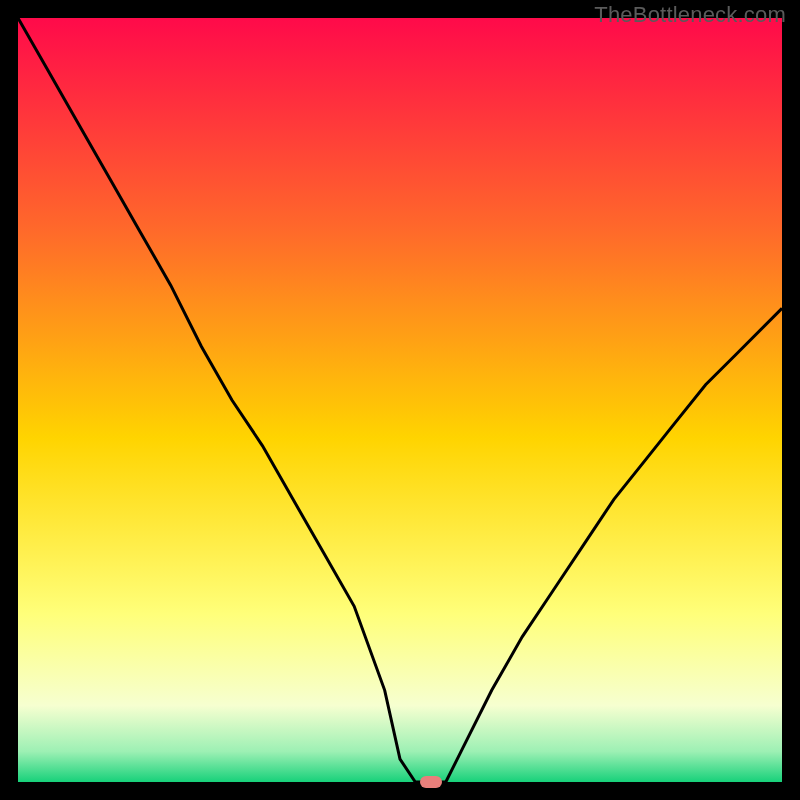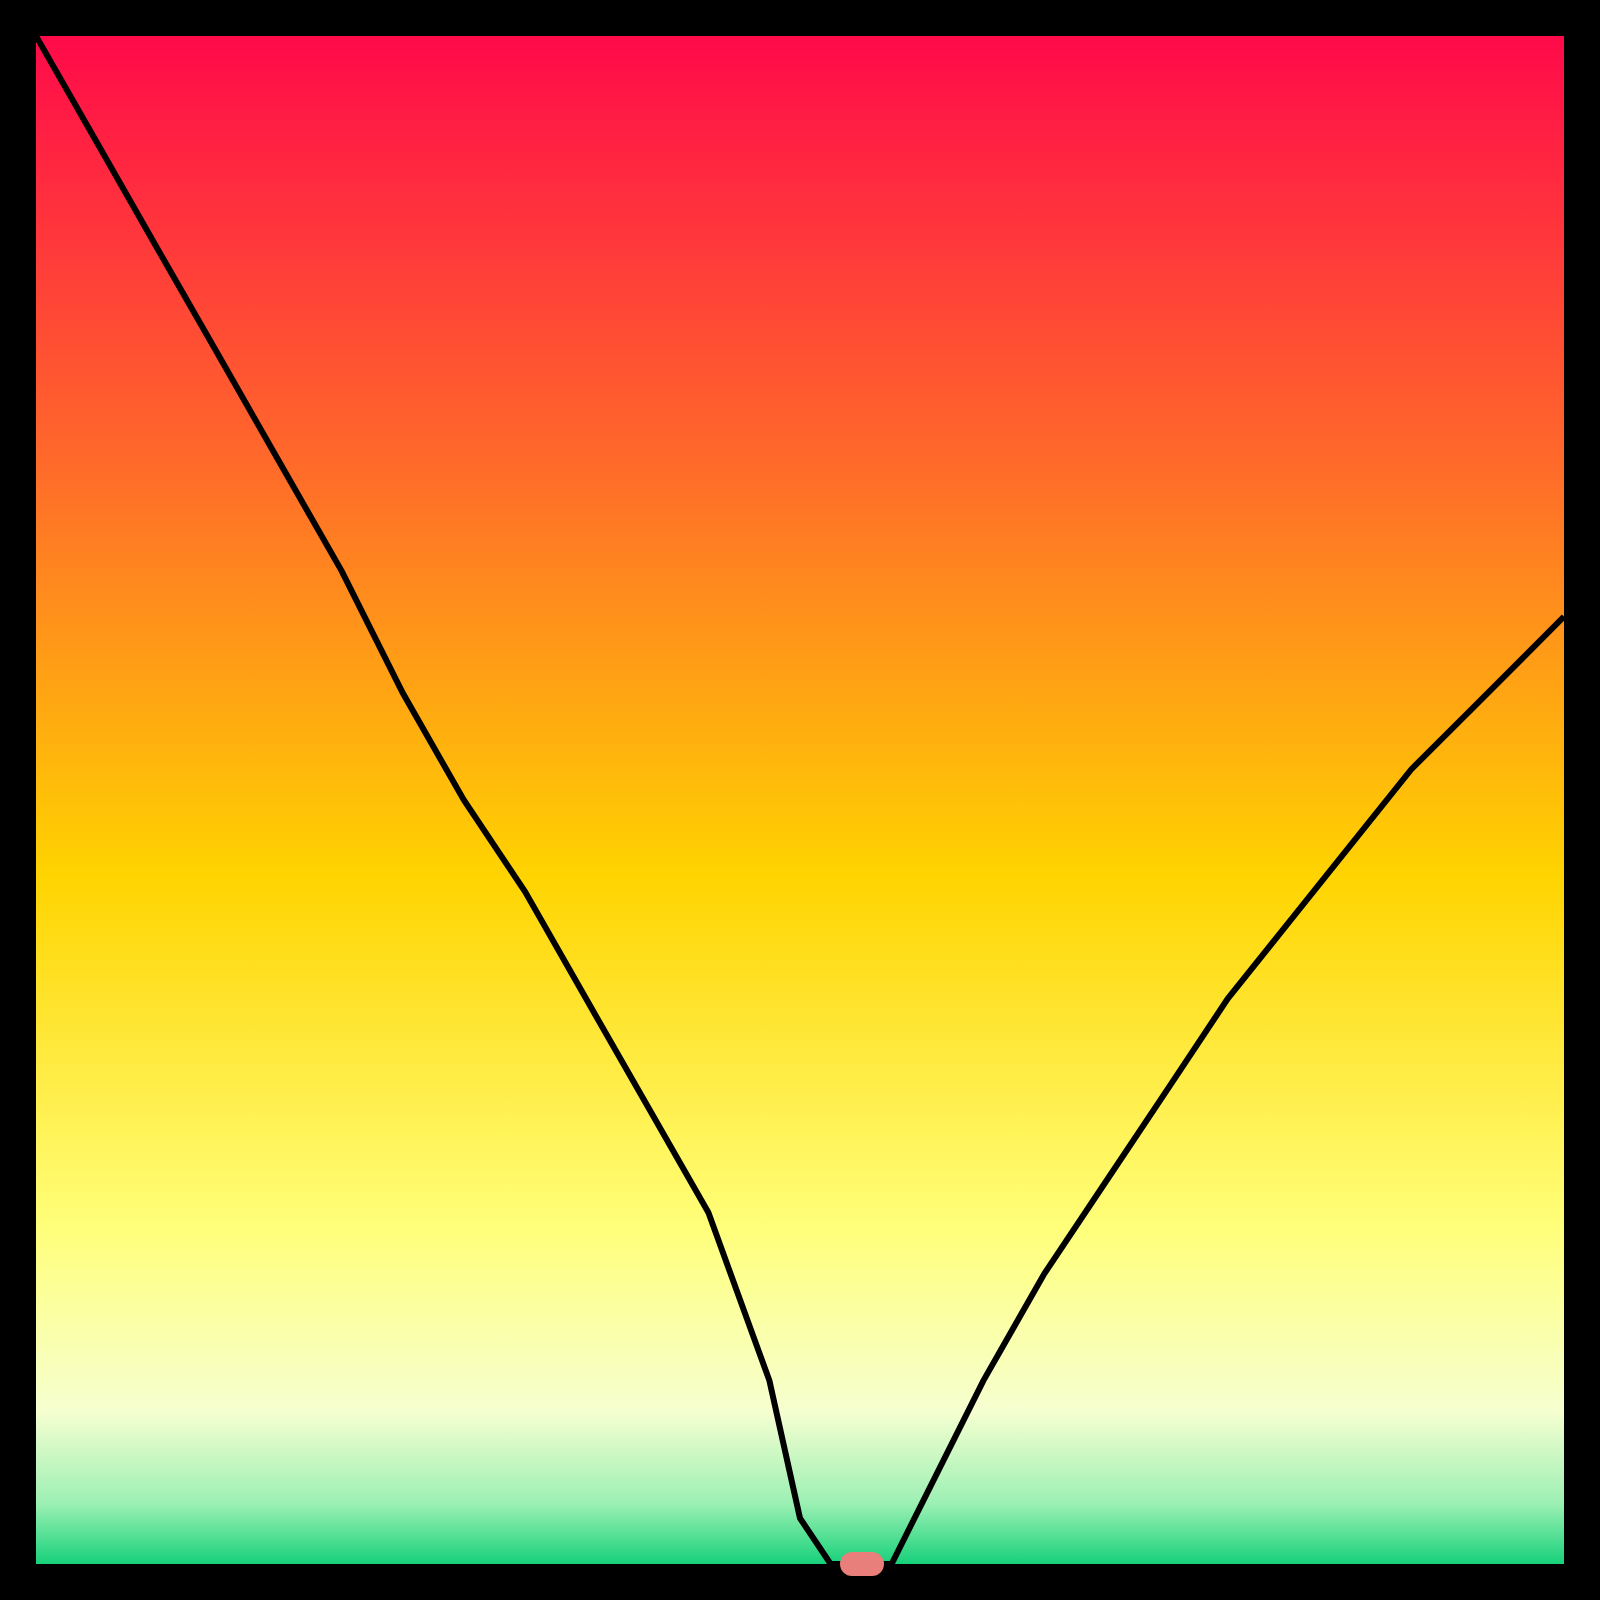--- a/index.html
+++ b/index.html
@@ -43,20 +43,21 @@
     background: #e97f7b;
     transform: translate(-50%, -50%);
     z-index: 40;
   }
 </style>
 </head>
 <body>
 
 <div class="frame">
 
+  <div class="watermark">TheBottleneck.com</div>
 
   <svg class="plot" viewBox="0 0 764 764" preserveAspectRatio="none">
     <defs>
       <linearGradient id="bgGrad" x1="0" y1="0" x2="0" y2="1">
         <stop offset="0%" stop-color="#ff0a4a"></stop>
         <stop offset="28%" stop-color="#ff6a2a"></stop>
         <stop offset="55%" stop-color="#ffd400"></stop>
         <stop offset="78%" stop-color="#ffff7a"></stop>
         <stop offset="90%" stop-color="#f6ffd0"></stop>
         <stop offset="96%" stop-color="#9df0b4"></stop>

